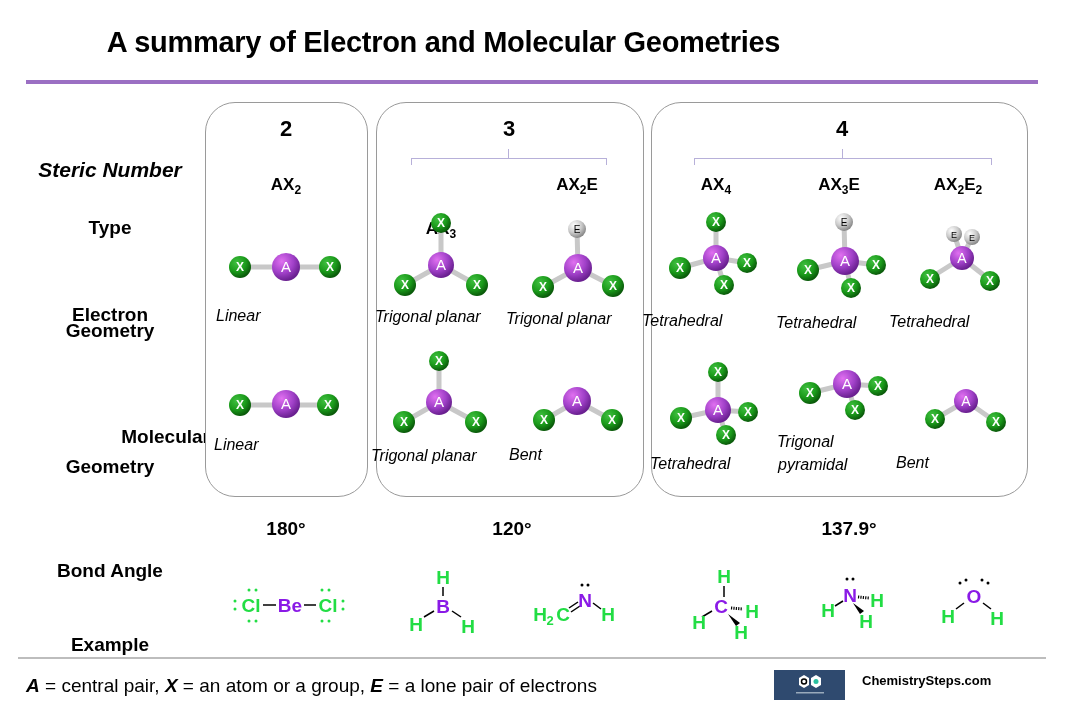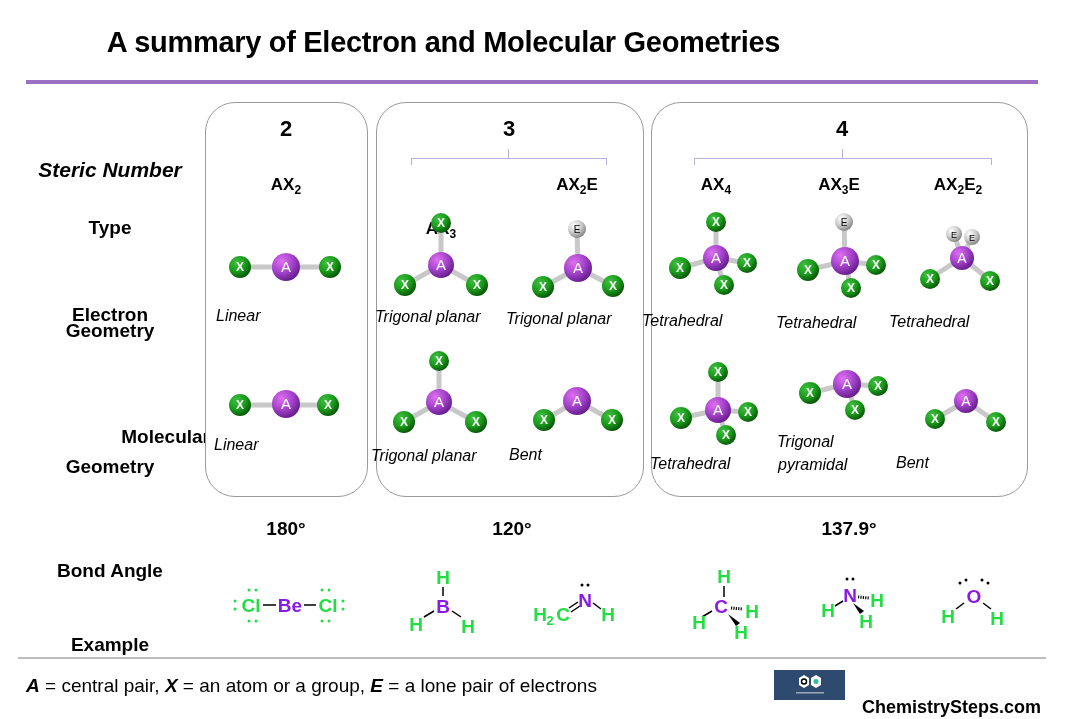--- a/index.html
+++ b/index.html
@@ -13,21 +13,21 @@
   .type{font-weight:bold;font-size:17px;text-align:center;width:110px;}
   .type sub{font-size:12px;vertical-align:-4px;}
   .geo{font-style:italic;font-size:16px;text-align:left;width:140px;line-height:21px;}
   .angle{font-weight:bold;font-size:19px;text-align:center;width:100px;}
   .bracket{border:1.3px solid #b7b0d9;border-bottom:none;height:6px;}
   .bracket-tick{width:1.3px;height:9px;background:#b7b0d9;}
   .bottomline{left:18px;top:657px;width:1028px;height:2px;background:#bdbdbd;}
   .legend{left:26px;top:675px;font-size:19px;}
   .legend b{font-style:italic;}
   .logo{left:774px;top:670px;width:71px;height:30px;background:#2f4a6f;}
-  .brand{left:862px;top:673px;font-size:18px;font-weight:bold;margin-top:24px;}
+  .brand{left:862px;top:673px;font-size:13px;font-weight:bold;}
   svg text{font-family:"Liberation Sans",sans-serif;}
 </style>
 </head>
 <body>
 
 <div class="abs title">A summary of Electron and Molecular Geometries</div>
 <div class="abs topline"></div>
 
 <div class="abs rowlabel" style="top:115px;font-style:italic;font-size:21px;">Steric Number</div>
 <div class="abs rowlabel" style="top:173px;">Type</div>

